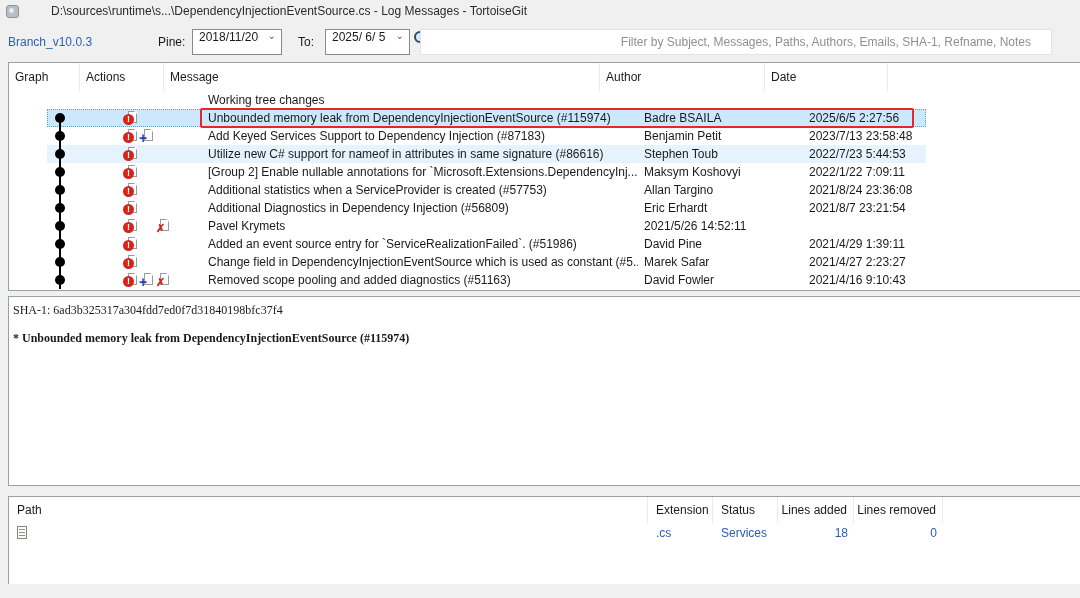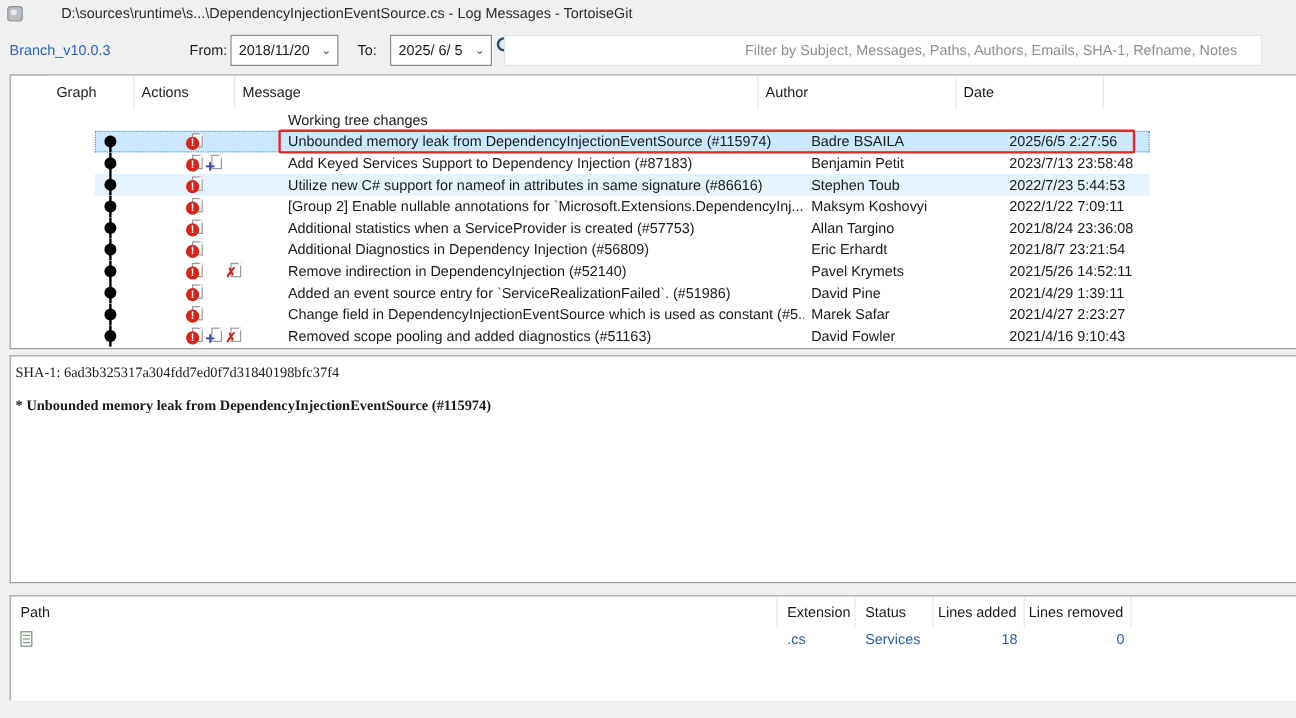--- a/index.html
+++ b/index.html
@@ -11,33 +11,33 @@
   .app-icon { width:13px; height:13px; margin:0 5px 0 6px; border-radius:3px; background:#b9bec4; border:1px solid #8f949a; position:relative; }
   .app-icon::after { content:''; position:absolute; left:2px; top:2px; width:5px; height:5px; border-radius:50%; background:#e8eaec; }
   .title-text { color:#2b2b2b; white-space:nowrap; }
 
   
   .toolbar { position:absolute; left:0; top:22px; width:1080px; height:40px; background:#f0f0f0; }
   .toolbar > * { position:absolute; top:50%; transform:translateY(-50%); }
   .branch-link { left:8px; color:#2962bd; cursor:pointer; white-space:nowrap; }
   .lbl-from { left:158px; }
   .lbl-to { left:298px; }
-  .combo { height:26px; background:#fff; border:1px solid #8a8a8a; display:flex; align-items:center; padding-left:6px; }
+  .combo { height:26px; background:#fff; border:1px solid #8a8a8a; display:flex; align-items:flex-start; padding-left:6px; }
   .combo-from { left:192px; width:90px; }
   .combo-to { left:325px; width:85px; }
   .combo .chev { margin-left:auto; padding-right:5px; color:#5f5f5f; font-size:10px; }
   .magnifier { left:412px; width:24px; height:24px; }
   .magnifier .lens { position:absolute; left:2px; top:1px; width:12px; height:12px; border:2.5px solid #274a6d; border-radius:50%; background:#dce9f5; }
   .magnifier .handle { position:absolute; left:13px; top:13px; width:7px; height:3px; background:#274a6d; transform:rotate(45deg); border-radius:1px; }
   .magnifier .caret { position:absolute; left:14px; top:17px; width:0; height:0; border-left:3px solid transparent; border-right:3px solid transparent; border-top:4px solid #222; }
   .filter-input { left:420px; right:8px; height:26px; width:632px; background:#fff; border:1px solid #e2e2e2; text-align:right; padding:0 20px; font-family:"Liberation Sans", sans-serif; font-size:12px; color:#1a1a1a; }
   .filter-input::placeholder { color:#8f8f8f; opacity:1; }
 
   
-  .log-pane { position:absolute; left:8px; top:62px; width:1072px; height:229px; background:#fff; border:1px solid #9aa0a8; border-right:none; overflow:hidden;padding-left:32px; }
+  .log-pane { position:absolute; left:8px; top:62px; width:1072px; height:229px; background:#fff; border:1px solid #9aa0a8; border-right:none; overflow:hidden; }
   .log-header { display:grid; grid-template-columns:71px 84px 436px 165px 123px 1fr; height:28px; background:#fff; }
   .hdr-cell { display:flex; align-items:center; padding-left:6px; border-right:1px solid #e9e9e9; white-space:nowrap; overflow:hidden; cursor:default; }
   .hdr-cell.filler { border-right:none; }
   .log-row { width:100%; height:18px; }
   .row-inner { position:relative; display:grid; grid-template-columns:71px 84px 436px 165px 123px; width:879px; height:18px;margin-left:38px; }
   .log-row.hot .row-inner { background:#e5f3ff; }
   .log-row.selected .row-inner { background:#cce8ff; outline:1px dotted #5d9fd6; outline-offset:-1px; }
   .cell { white-space:nowrap; overflow:hidden; line-height:18px; }
   .cell-msg, .cell-author, .cell-date { padding-left:6px; }
   .cell-graph { position:relative; }
@@ -74,21 +74,21 @@
 </head>
 <body>
 
 <div class="titlebar">
   <span class="app-icon"></span>
   <span class="title-text">D:\sources\runtime\s...\DependencyInjectionEventSource.cs - Log Messages - TortoiseGit</span>
 </div>
 
 <div class="toolbar">
   <span class="branch-link">Branch_v10.0.3</span>
-  <span class="lbl-from">From:</span>
+  <span class="lbl-from">Pine:</span>
   <div class="combo combo-from">
     <span>2018/11/20</span>
     <span class="chev">⌄</span>
   </div>
   <span class="lbl-to">To:</span>
   <div class="combo combo-to">
     <span>2025/ 6/ 5</span>
     <span class="chev">⌄</span>
   </div>
   <div class="magnifier">
@@ -228,21 +228,20 @@
             <span class="act act-modified">
               <span class="doc"></span>
               <span class="sym">!</span>
             </span>
             <span class="act"></span>
             <span class="act act-deleted">
               <span class="doc"></span>
               <span class="sym">✗</span>
             </span>
           </div>
-      <div class="cell cell-msg">Remove indirection in DependencyInjection (#52140)</div>
       <div class="cell cell-author">Pavel Krymets</div>
       <div class="cell cell-date">2021/5/26 14:52:11</div>
     </div>
   </div>
       <div class="log-row">
     <div class="row-inner">
       <div class="cell cell-graph has-dot line-top line-bottom">
             <span class="dot"></span>
           </div>
       <div class="cell cell-actions">

